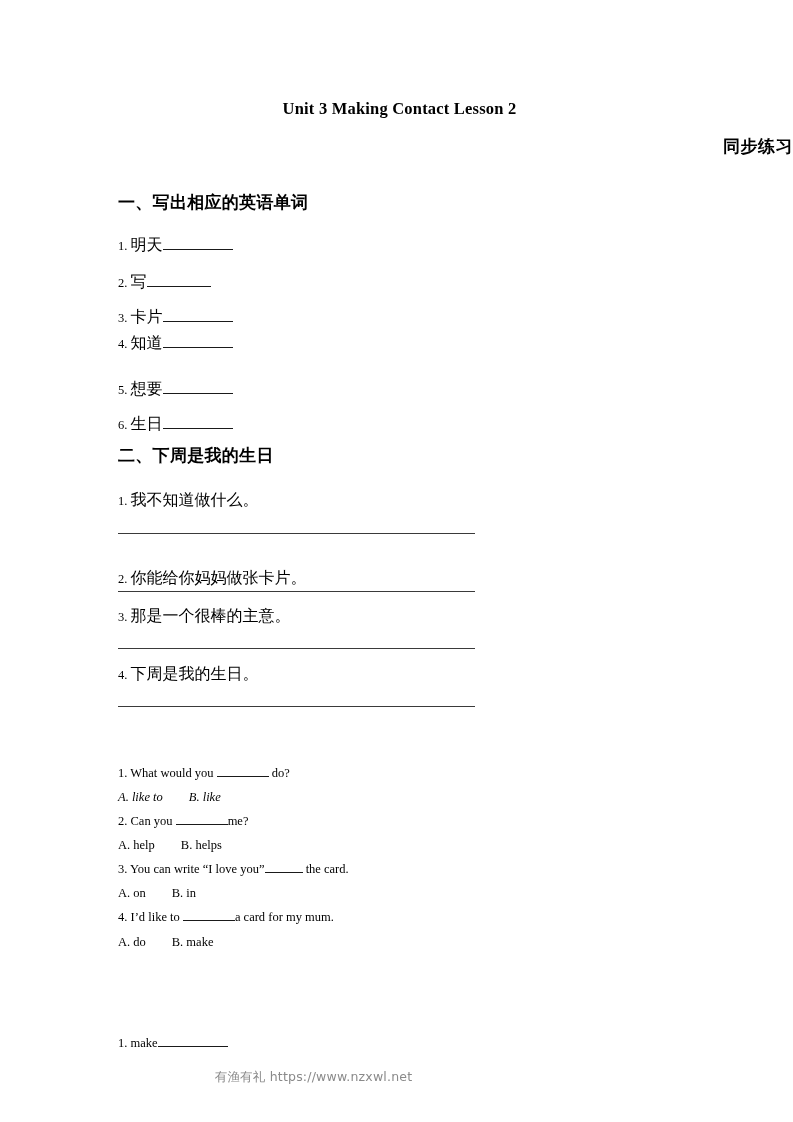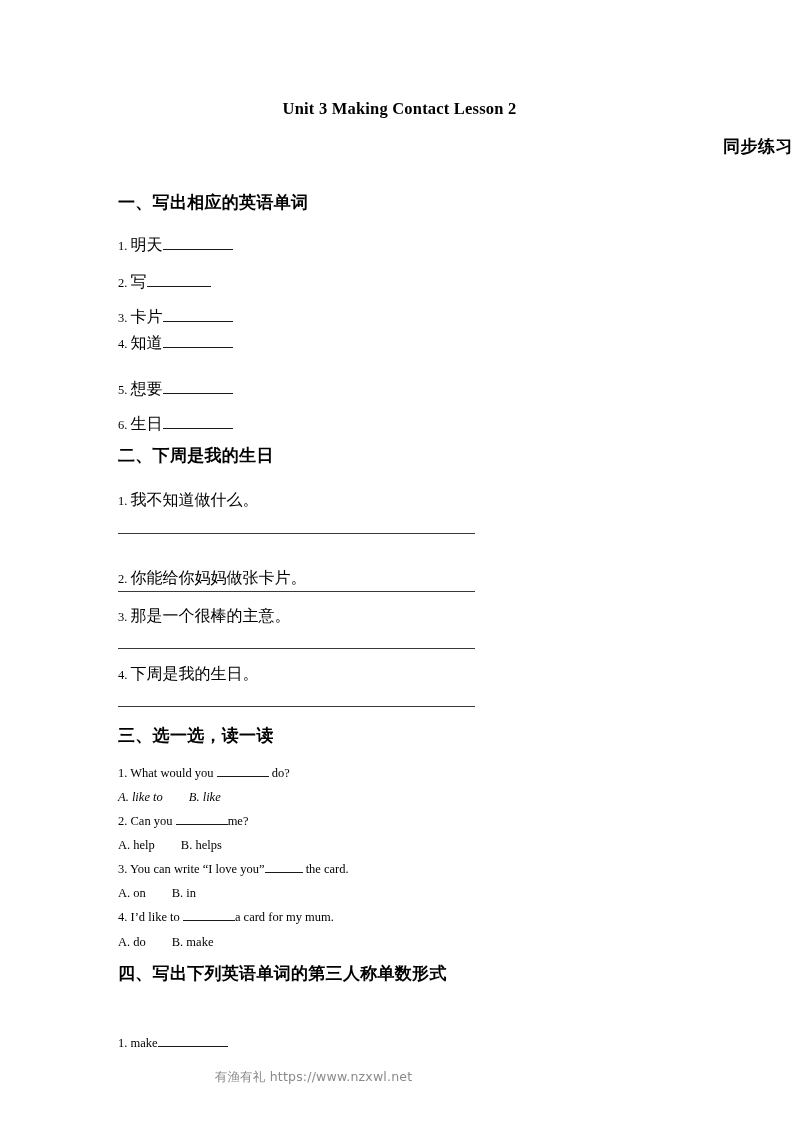--- a/index.html
+++ b/index.html
@@ -186,21 +186,20 @@
     <span class="cn">那是一个很棒的主意。</span>
   </div>
   <div class="answer-rule" style="top:648px;"></div>
 
   <div class="item" style="top:664px;text-align:center;">
     <span class="num">4.</span>
     <span class="cn">下周是我的生日。</span>
   </div>
   <div class="answer-rule" style="top:706px;"></div>
 
-  <div class="section-heading" style="top:724px;">三、选一选，读一读</div>
 
   <div class="mc-q" style="top:766px;">
     <span>1. What would you </span><span class="mc-blank mcb-long"></span><span> do?</span>
   </div>
   <div class="mc-opts" style="top:790px;font-style:italic;">
     <span>A. like to</span><span class="opt-b">B. like</span>
   </div>
 
   <div class="mc-q" style="top:814px;">
     <span>2. Can you </span><span class="mc-blank mcb-long"></span><span>me?</span>
@@ -216,21 +215,20 @@
     <span>A. on</span><span class="opt-b">B. in</span>
   </div>
 
   <div class="mc-q" style="top:910px;">
     <span>4. I’d like to </span><span class="mc-blank mcb-long"></span><span>a card for my mum.</span>
   </div>
   <div class="mc-opts" style="top:935px;">
     <span>A. do</span><span class="opt-b">B. make</span>
   </div>
 
-  <div class="section-heading" style="top:962px;">四、写出下列英语单词的第三人称单数形式</div>
 
   <div class="item" style="top:1006px;margin-top:30px;">
     <span class="num">1.</span>
     <span class="num">make</span><span class="blank blank-w1"></span>
   </div>
 
   <div class="footer">有渔有礼 https://www.nzxwl.net</div>
 
 </div>
 

